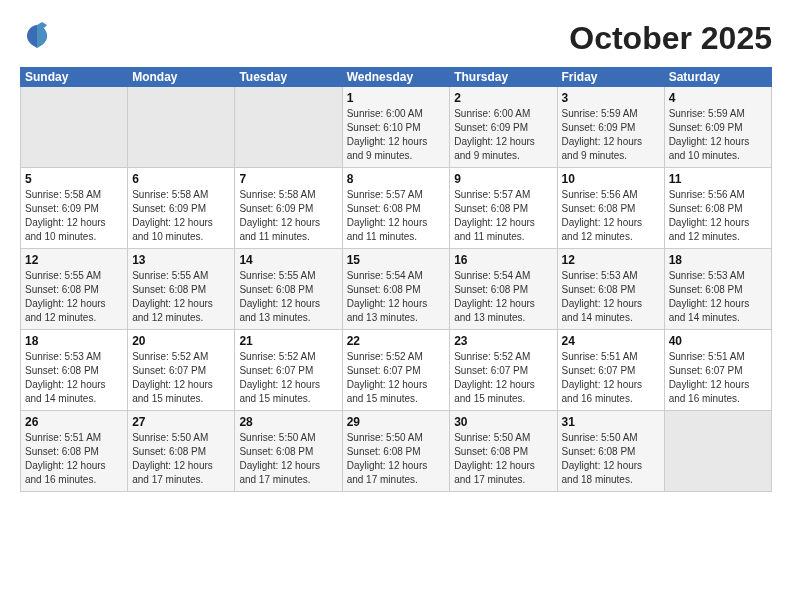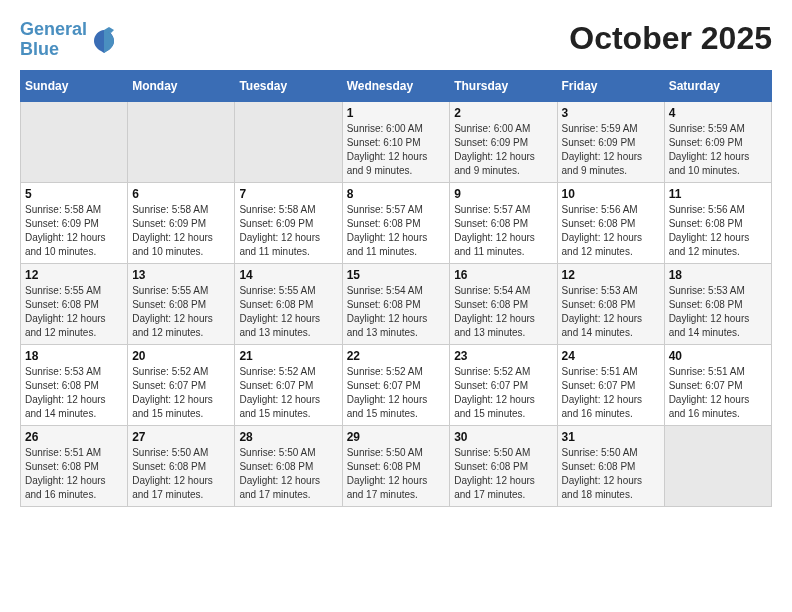--- a/index.html
+++ b/index.html
@@ -47,21 +47,21 @@
       color: #444;
     }
     table {
       width: 100%;
       border-collapse: collapse;
       font-size: 11px;
     }
     thead tr th {
       background-color: #3a6db5;
       color: #fff;
-      padding: 8px 4px;
+      padding: 2px 4px;
       text-align: left;
       font-size: 12px;
       font-weight: bold;
       border: 1px solid #3a6db5;
     }
     tbody tr td {
       border: 1px solid #ccc;
       vertical-align: top;
       padding: 4px;
       width: 108px;
@@ -89,23 +89,20 @@
       background: #e8e8e8 !important;
     }
   </style>
 </head>
 <body>
 
 <div class="header">
   <div class="logo">
     <div>
       <div style="display:flex;align-items:center;">
-        <div class="logo-text">
-          <span>General</span><br><span style="color:#4a8fc0">Blue</span>
-        </div>
         <svg class="logo-icon" viewBox="0 0 30 30">
           <path d="M15 5 C10 5 5 10 5 16 C5 20 8 24 12 26 L15 28 L18 26 C22 24 25 20 25 16 C25 10 20 5 15 5Z" fill="#3a6db5"></path>
           <path d="M15 5 C18 5 25 10 25 16 C25 20 22 24 18 26 L15 28Z" fill="#4a8fc0"></path>
           <path d="M15 5 L20 2 L25 5 L22 8 L18 7 Z" fill="#4a8fc0"></path>
         </svg>
       </div>
     </div>
   </div>
   <div class="title-block">
     <div class="month-title">October 2025</div>

